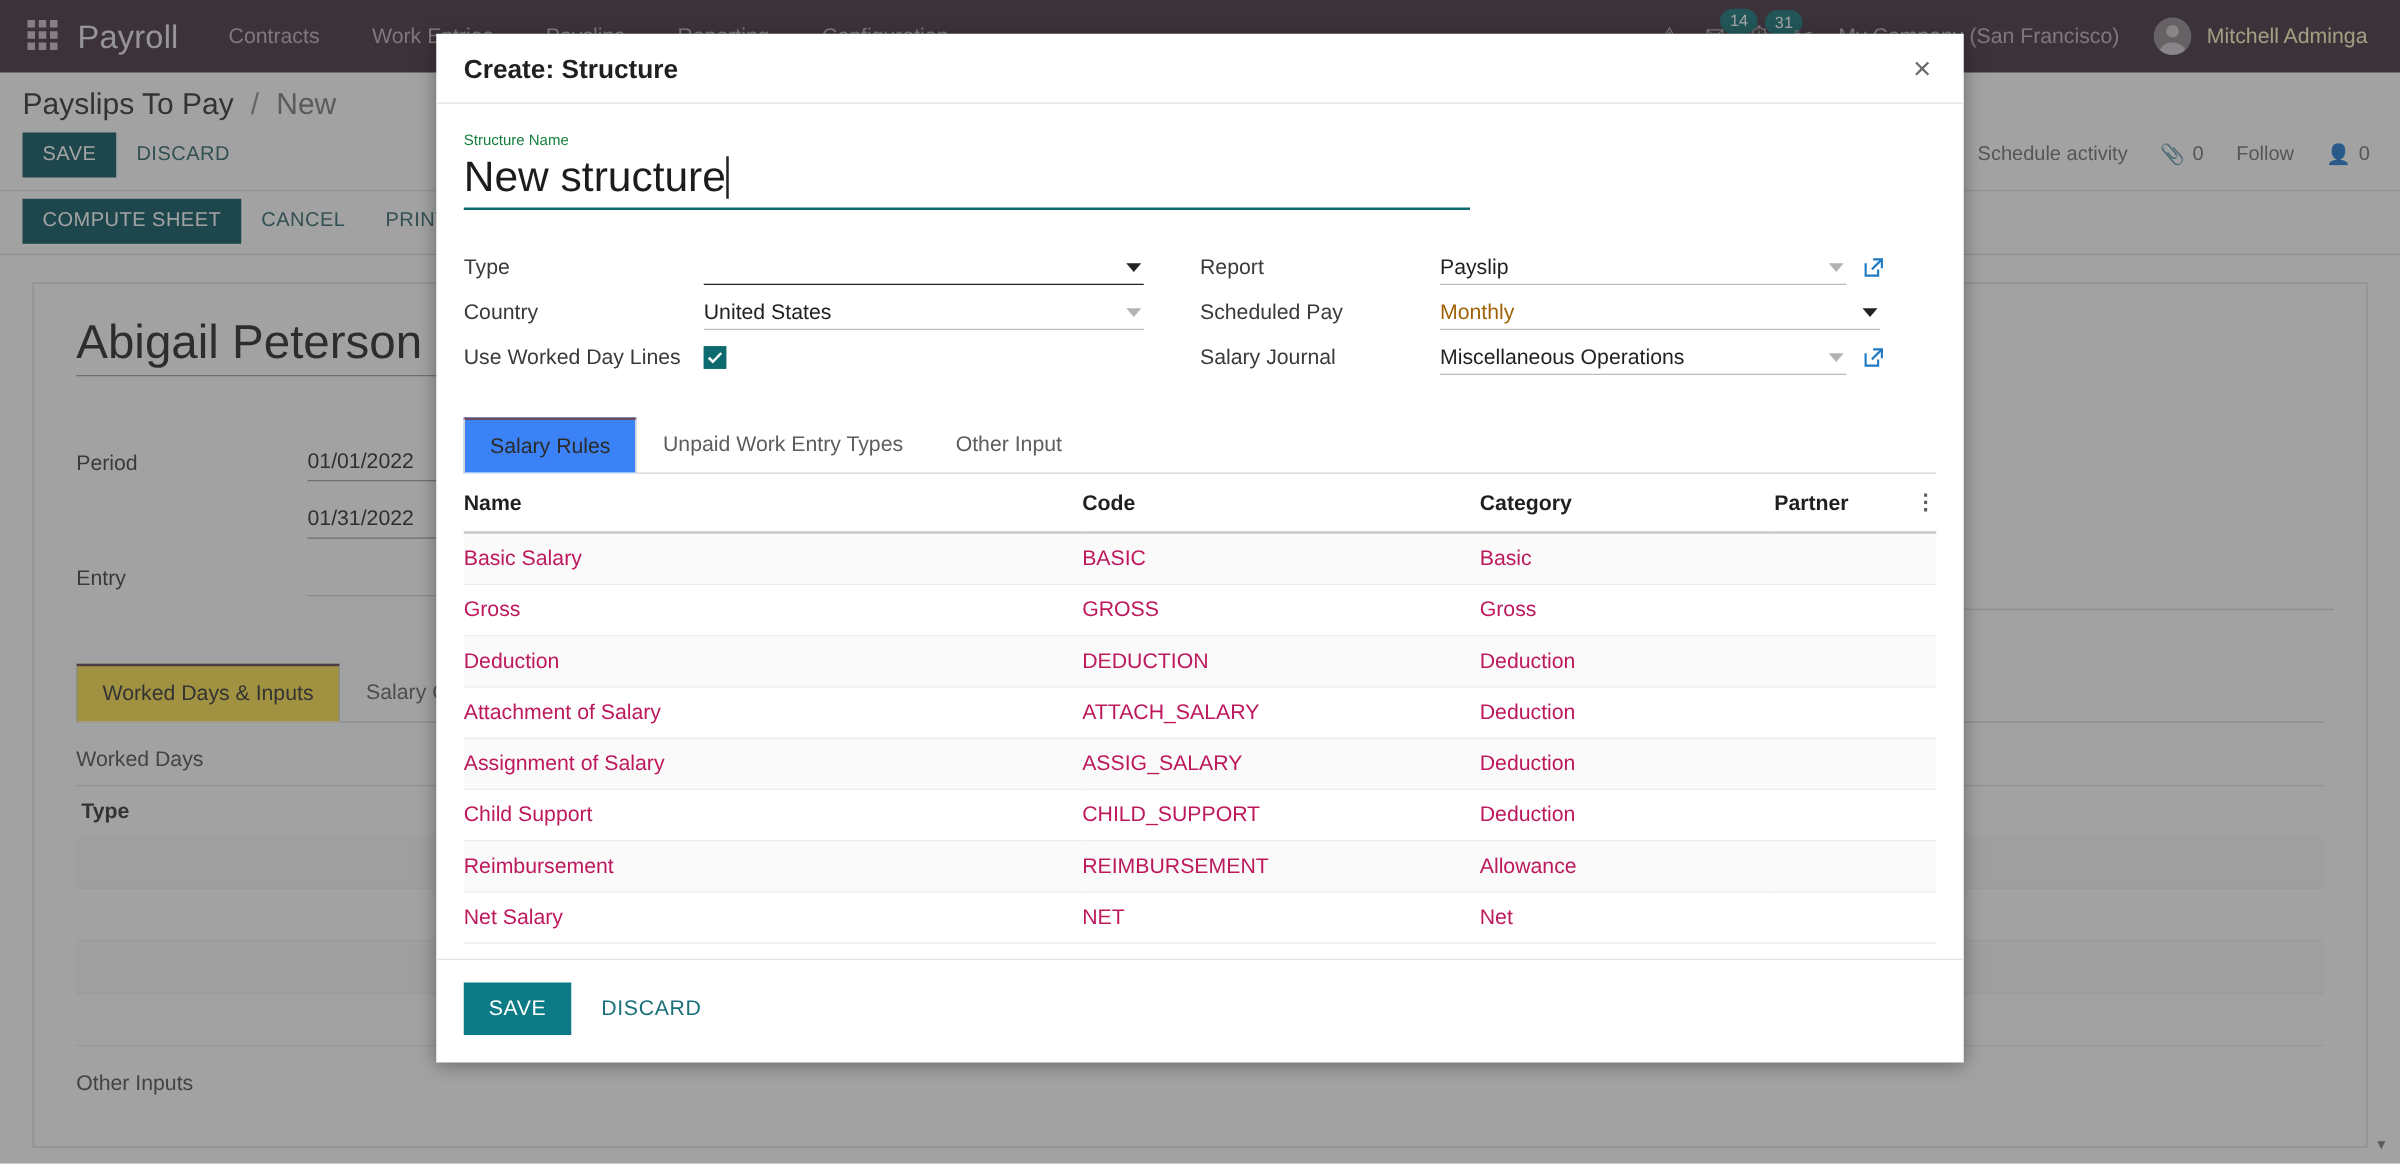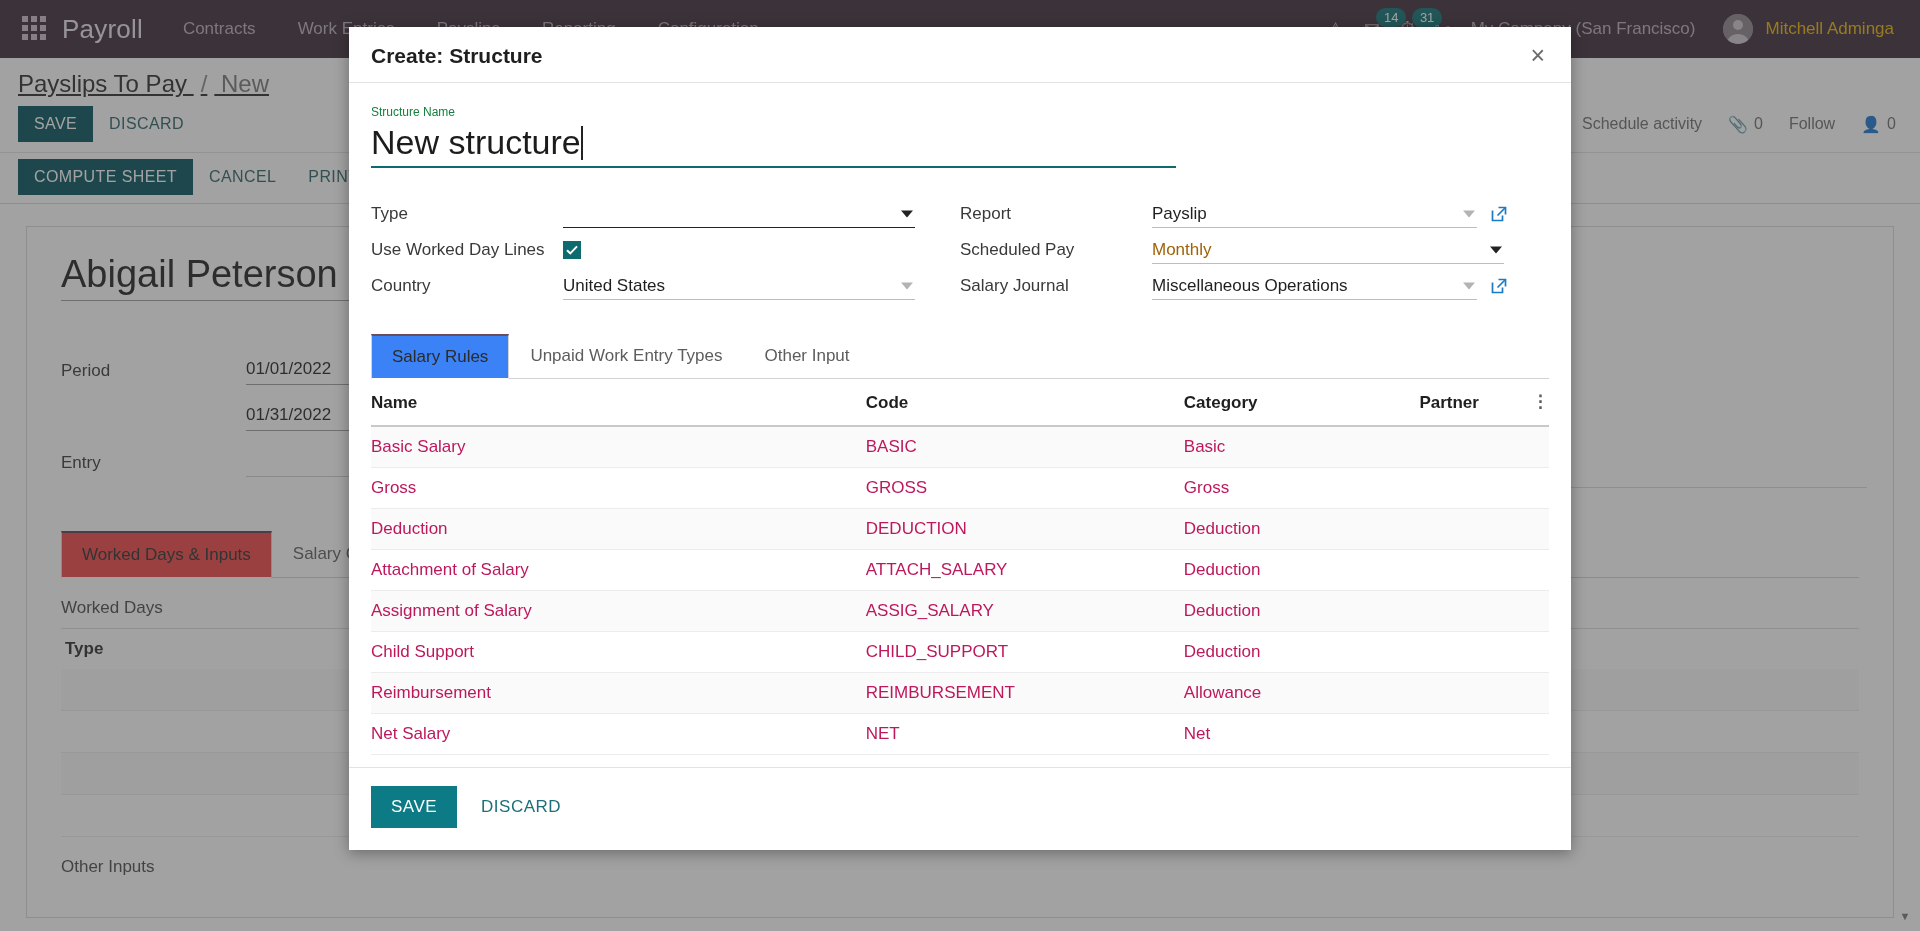--- a/index.html
+++ b/index.html
@@ -28,25 +28,25 @@
   .nav-ico { position: relative; color:#b9aeb6; font-size: 19px; display:flex; align-items:center;}
   .badge {
     position: absolute; top: -10px; left: 12px; background: #0b6e71; color: #fff;
     border-radius: 11px; font-size: 13px; padding: 2px 8px; line-height: 1.2;
   }
   .company { font-size: 17px; color: #b9aeb6; white-space: nowrap;}
   .user-wrap { display:flex; align-items:center; gap:12px; padding-left: 8px;}
   .avatar { width: 30px; height: 30px; border-radius: 50%; background: #9a8f97;
     display:flex; align-items:center; justify-content:center; overflow:hidden;}
   .avatar svg { width: 30px; height: 30px; }
-  .username { font-size: 17px; color: #eab308; white-space: nowrap; }
+  .username { font-size: 17px; color: #fef9c3; white-space: nowrap; }
 
   .cp { border-bottom: 1px solid #d8d8d8; background:#fff; }
   .cp-row1 { display:flex; align-items:center; padding: 12px 18px 0 18px; }
-  .breadcrumb { font-size: 24px; color: #2b2b2b; text-decoration: underline; }
+  .breadcrumb { font-size: 24px; color: #2b2b2b; }
   .breadcrumb .sep { color:#8a8a8a; margin: 0 7px; }
   .breadcrumb .cur { color:#777; }
   .cp-right { margin-left:auto; display:flex; align-items:center; gap:26px; padding-right: 6px; }
   .cp-meta { font-size:16px; color:#6d6d6d; display:flex; align-items:center; gap:26px;}
   .cp-meta .pair { display:flex; align-items:center; gap:6px;}
   .cp-row2 { display:flex; align-items:center; padding: 8px 18px 10px 18px; gap: 0; }
   .btn-solid { background:#00525c; color:#fff; font-size: 16px; letter-spacing:.4px;
     padding: 9px 16px; border:none; cursor:pointer; }
   .btn-flat { background:transparent; color:#2a6066; font-size:16px; letter-spacing:.4px;
     padding: 9px 16px; border:none; cursor:pointer; }
@@ -61,21 +61,21 @@
   .fgrid { display:flex; margin-top: 58px; }
   .fcol { width: 50%; }
   .frow { display:flex; align-items:flex-start; margin-bottom: 20px; }
   .flabel { width: 185px; font-size: 17px; color:#383838; padding-top:2px; }
   .fval { flex:1; font-size:17px; color:#1f1f1f; border-bottom:1px solid #9e9e9e;
     min-height: 26px; padding-bottom:2px; max-width: 320px;}
   .fval.empty { border-bottom:1px solid #cfcfcf; }
 
   .bottom-tabs { display:flex; margin-top: 34px; border-bottom:1px solid #d3d3d3; }
   .btab { font-size:17px; color:#5d5d5d; padding: 12px 20px; border:1px solid transparent; }
-  .btab.active { color:#2b2b2b; background:#ef4444; border:1px solid #d3d3d3;
+  .btab.active { color:#2b2b2b; background:#fde047; border:1px solid #d3d3d3;
     border-bottom-color:#fff; border-top:2px solid #5c3f52; margin-bottom:-1px; }
 
   .sec-h { font-size:17px; color:#4a4a4a; margin: 20px 0 10px 0; }
   .mini-table { width: 100%; border-top: 1px solid #dcdcdc; }
   .mini-th { font-size:17px; color:#2b2b2b; font-weight:bold; padding: 10px 4px; }
   .mini-tr { height: 42px; border-bottom:1px solid #ececec; }
   .mini-tr.alt { background:#fafafa; }
 
   
   .chatter { position:absolute; right: 26px; top: 250px; width: 640px; }
@@ -318,35 +318,35 @@
 
           <div class="mrow">
             <div class="mlabel">Type</div>
             <div class="mfield dark">
               <span class="mtext"></span>
               <span class="chev"></span>
             </div>
           </div>
 
           <div class="mrow">
+            <div class="mlabel">Country</div>
+            <div class="mfield">
+              <span class="mtext">United States</span>
+              <span class="chev light"></span>
+            </div>
+          </div>
+
+          <div class="mrow">
             <div class="mlabel">Use Worked Day Lines</div>
             <div style="flex:1;max-width:352px;display:flex;align-items:center;">
               <span class="mcheck">
                 <svg viewBox="0 0 12 12" aria-hidden="true">
                   <path d="M1 6.2 L4.3 9.4 L11 2.4" fill="none" stroke="#ffffff" stroke-width="2"></path>
                 </svg>
               </span>
-            </div>
-          </div>
-
-          <div class="mrow">
-            <div class="mlabel">Country</div>
-            <div class="mfield">
-              <span class="mtext">United States</span>
-              <span class="chev light"></span>
             </div>
           </div>
         </div>
 
         <div class="mcol">
 
           <div class="mrow">
             <div class="mlabel">Report</div>
             <div class="mfield">
               <span class="mtext">Payslip</span>

